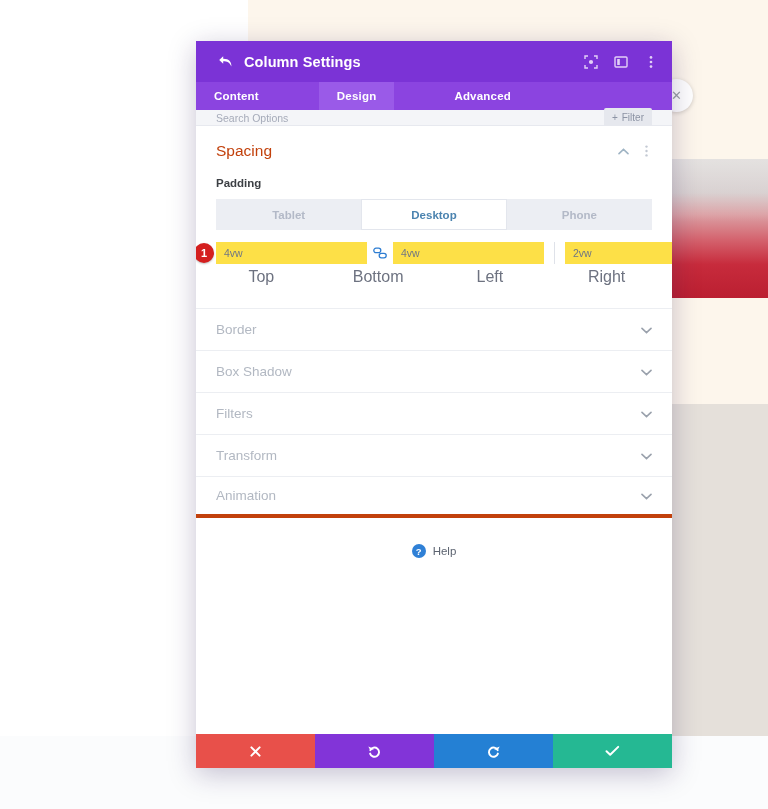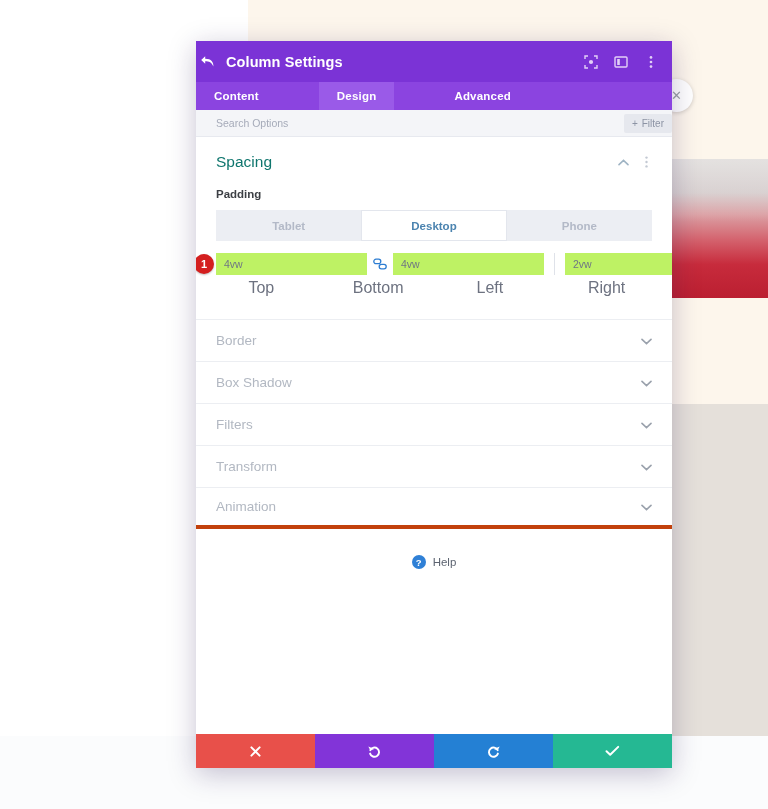--- a/index.html
+++ b/index.html
@@ -96,21 +96,21 @@
     flex-direction: column;
     overflow: hidden;
   }
 
   
   .modal-titlebar {
     height: 41px;
     background: #7b33d6;
     display: flex;
     align-items: center;
-    padding: 0 13px 0 2px;
+    padding: 0 13px 0 20px;
     flex: 0 0 auto;
   }
   .tb-back {
     width: 18px; height: 18px;
     display: flex; align-items: center; justify-content: center;
     color: #ffffff;
     margin-right: 10px;
     cursor: pointer;
   }
   .tb-title {
@@ -142,26 +142,26 @@
     font-size: 11.5px;
     font-weight: bold;
     color: #ffffff;
     cursor: pointer;
     letter-spacing: .2px;
   }
   .tab.active { background: #9a5ae8; }
 
   
   .search-row {
-    height: 27px;
+    height: 16px;
     background: #f4f5f8;
     border-bottom: 1px solid #e7e9ef;
     display: flex;
     align-items: center;
-    padding: 0 0 0 20px;
+    padding: 0 20px 0 20px;
     flex: 0 0 auto;
   }
   .search-input {
     flex: 1 1 auto;
     border: none;
     background: transparent;
     font-family: "Liberation Sans", sans-serif;
     font-size: 10.5px;
     color: #9fa5b5;
     outline: none;
@@ -186,21 +186,21 @@
 
   
   .spacing-section { padding: 16px 20px 0 20px; }
   .spacing-head {
     display: flex; align-items: center;
     margin-bottom: 17px;
   }
   .spacing-title {
     flex: 1 1 auto;
     font-size: 15.5px;
-    color: #0f766e;
+    color: #c2410c;
     font-weight: normal;
   }
   .spacing-controls { display: flex; align-items: center; gap: 11px; }
   .sc-icon {
     color: #b9c0cc;
     font-size: 11px;
     cursor: pointer;
     display: flex; align-items: center; justify-content: center;
     width: 12px;
   }
@@ -237,21 +237,21 @@
   .pad-row {
     display: flex;
     align-items: center;
     position: relative;
     margin-bottom: 4px;
   }
   .pad-group { display: flex; align-items: center; flex: 1 1 0; }
   .pad-input {
     flex: 1 1 0;
     height: 22px;
-    background: #bef264;
+    background: #fde047;
     border: none;
     outline: none;
     font-family: "Liberation Sans", sans-serif;
     font-size: 10.5px;
     color: #6f7684;
     padding: 0 8px;
   }
   .link-icon {
     width: 26px;
     height: 22px;

